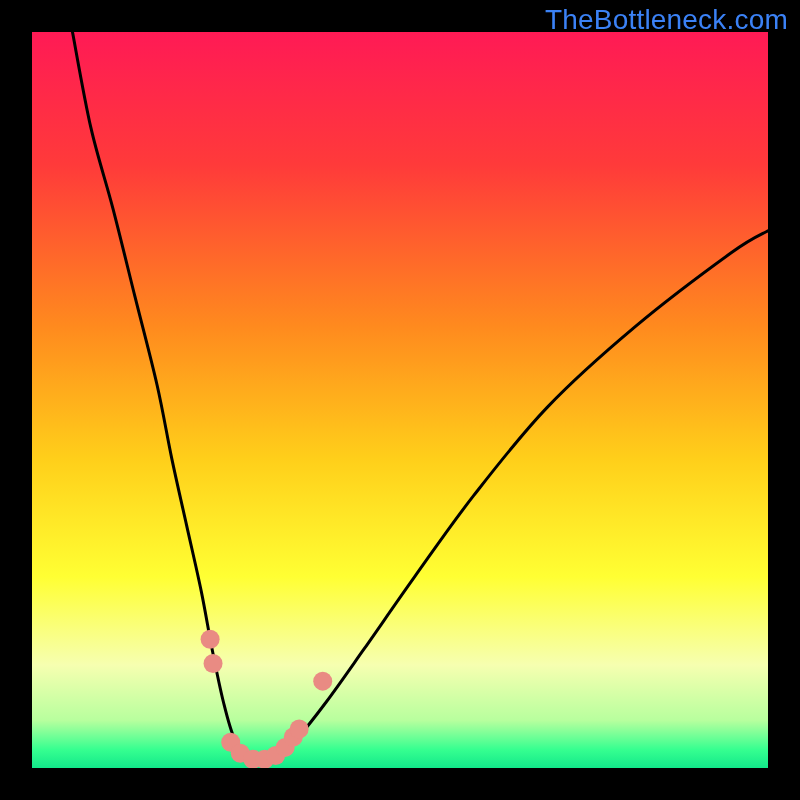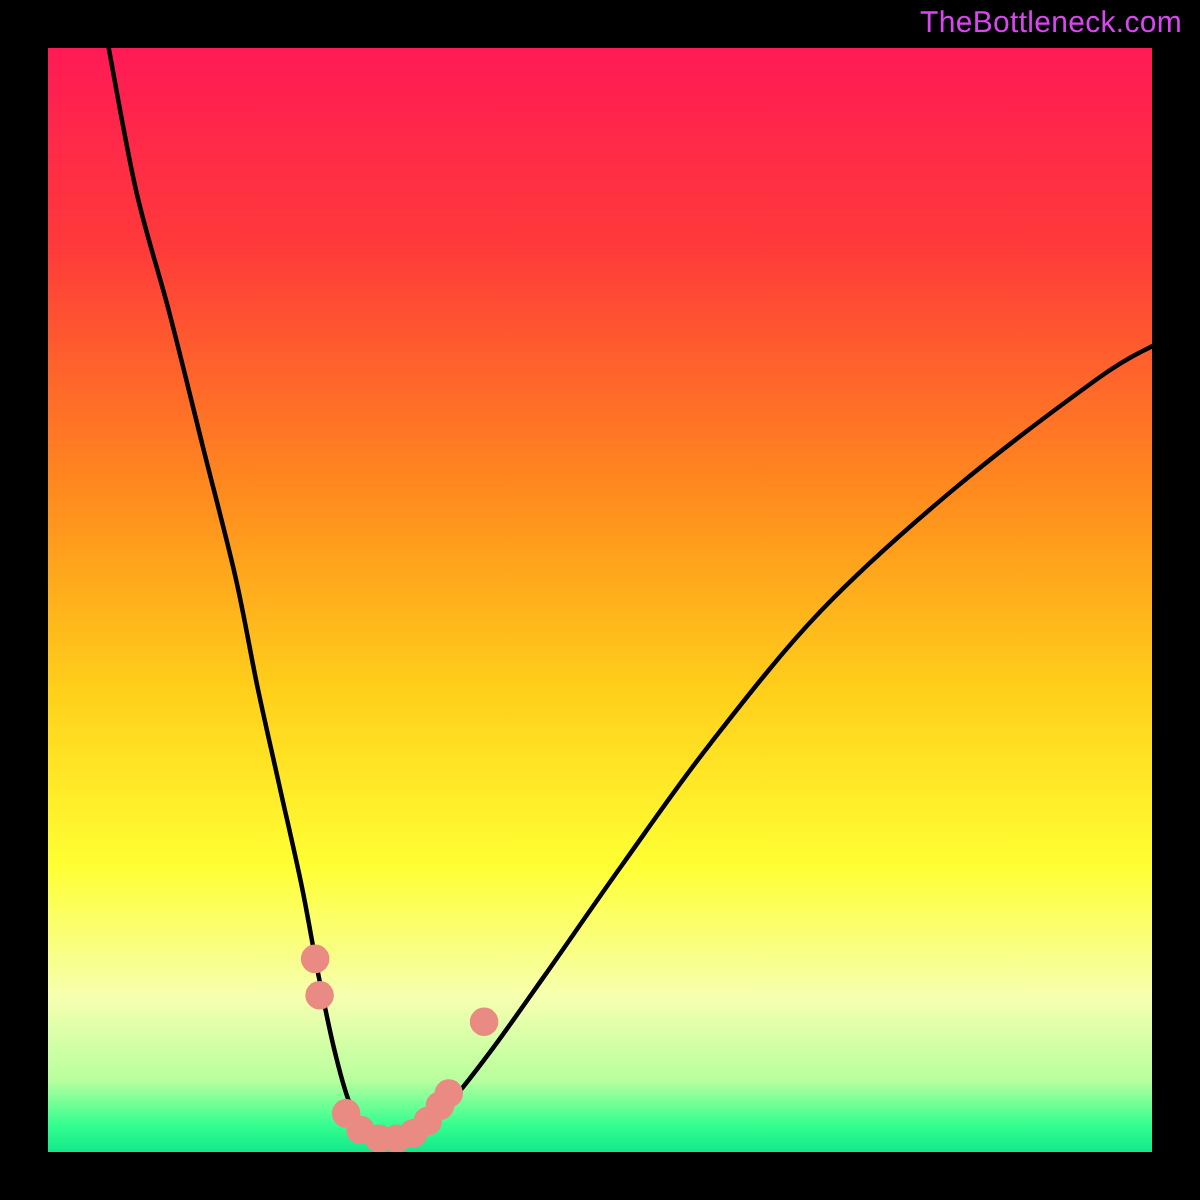--- a/index.html
+++ b/index.html
@@ -14,22 +14,22 @@
   .frame {
     position: absolute;
     left: 0; top: 0;
     width: 800px; height: 800px;
     background: #000;
   }
   .watermark {
     position: absolute;
     top: 4px;
     right: 12px;
-    color: #d946ef;
-    font-size: 20px;
+    color: #3b82f6;
+    font-size: 28px;
     font-weight: 500;
     letter-spacing: 0.2px;
     z-index: 20;
     user-select: none;
   }
 </style>
 </head>
 <body>
 <div class="frame">
 

